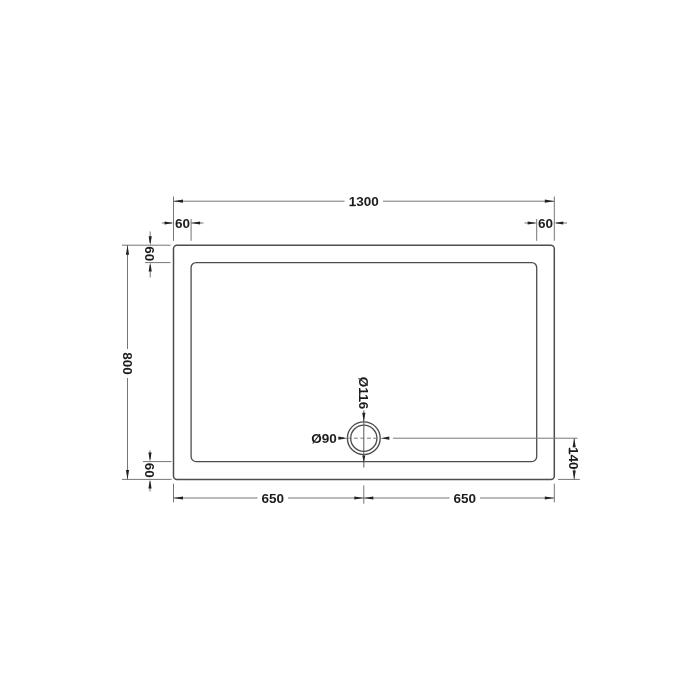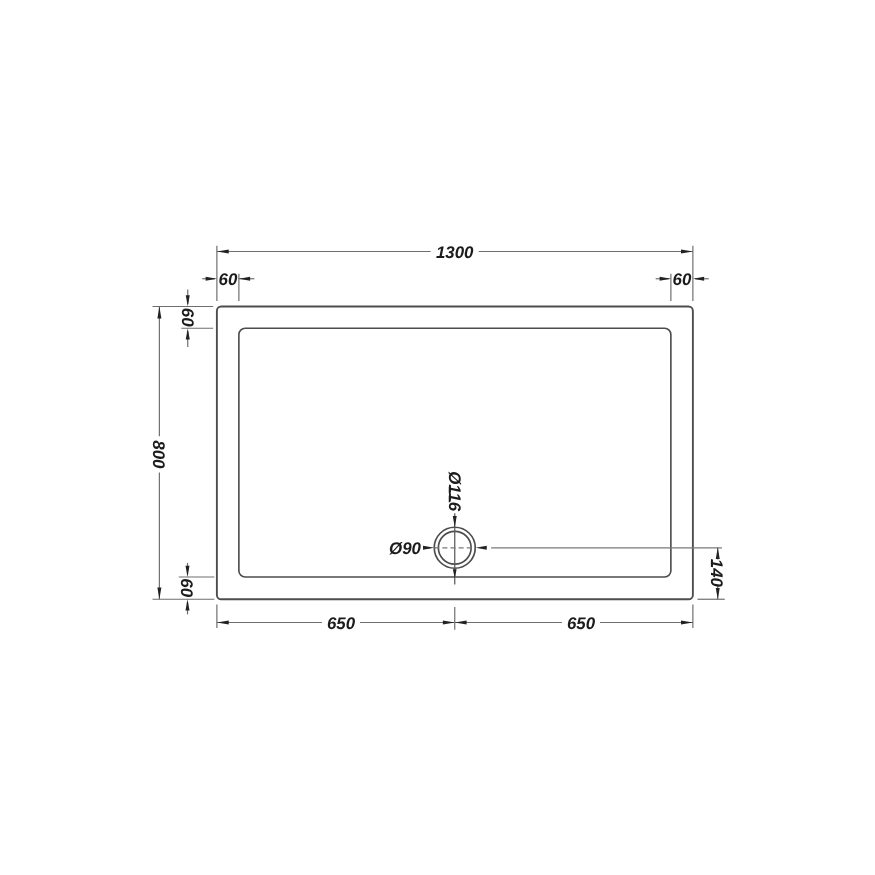--- a/index.html
+++ b/index.html
@@ -1,17 +1,17 @@
 <!DOCTYPE html>
 <html><head>
 <meta charset="utf-8">
 <title>Shower Tray Drawing</title>
 <style>
   html,body{margin:0;padding:0;background:#ffffff;}
-  .wrap{width:700px;height:700px;position:relative;background:#ffffff;overflow:hidden;font-style:italic;}
+  .wrap{width:700px;height:700px;position:relative;background:#ffffff;overflow:hidden;}
   text{font-family:"Liberation Sans",sans-serif;font-weight:bold;fill:#1c1c1c;}
 </style>
 </head>
 <body>
 <div class="wrap">
 <svg width="700" height="700" viewBox="0 0 700 700">
 
   <rect x="0" y="0" width="700" height="700" fill="#ffffff"></rect>
 
   <rect x="173.5" y="245.2" width="380.8" height="234.2" rx="3.5" ry="3.5" fill="#ffffff" stroke="#4d4d4d" stroke-width="1.5"></rect>

